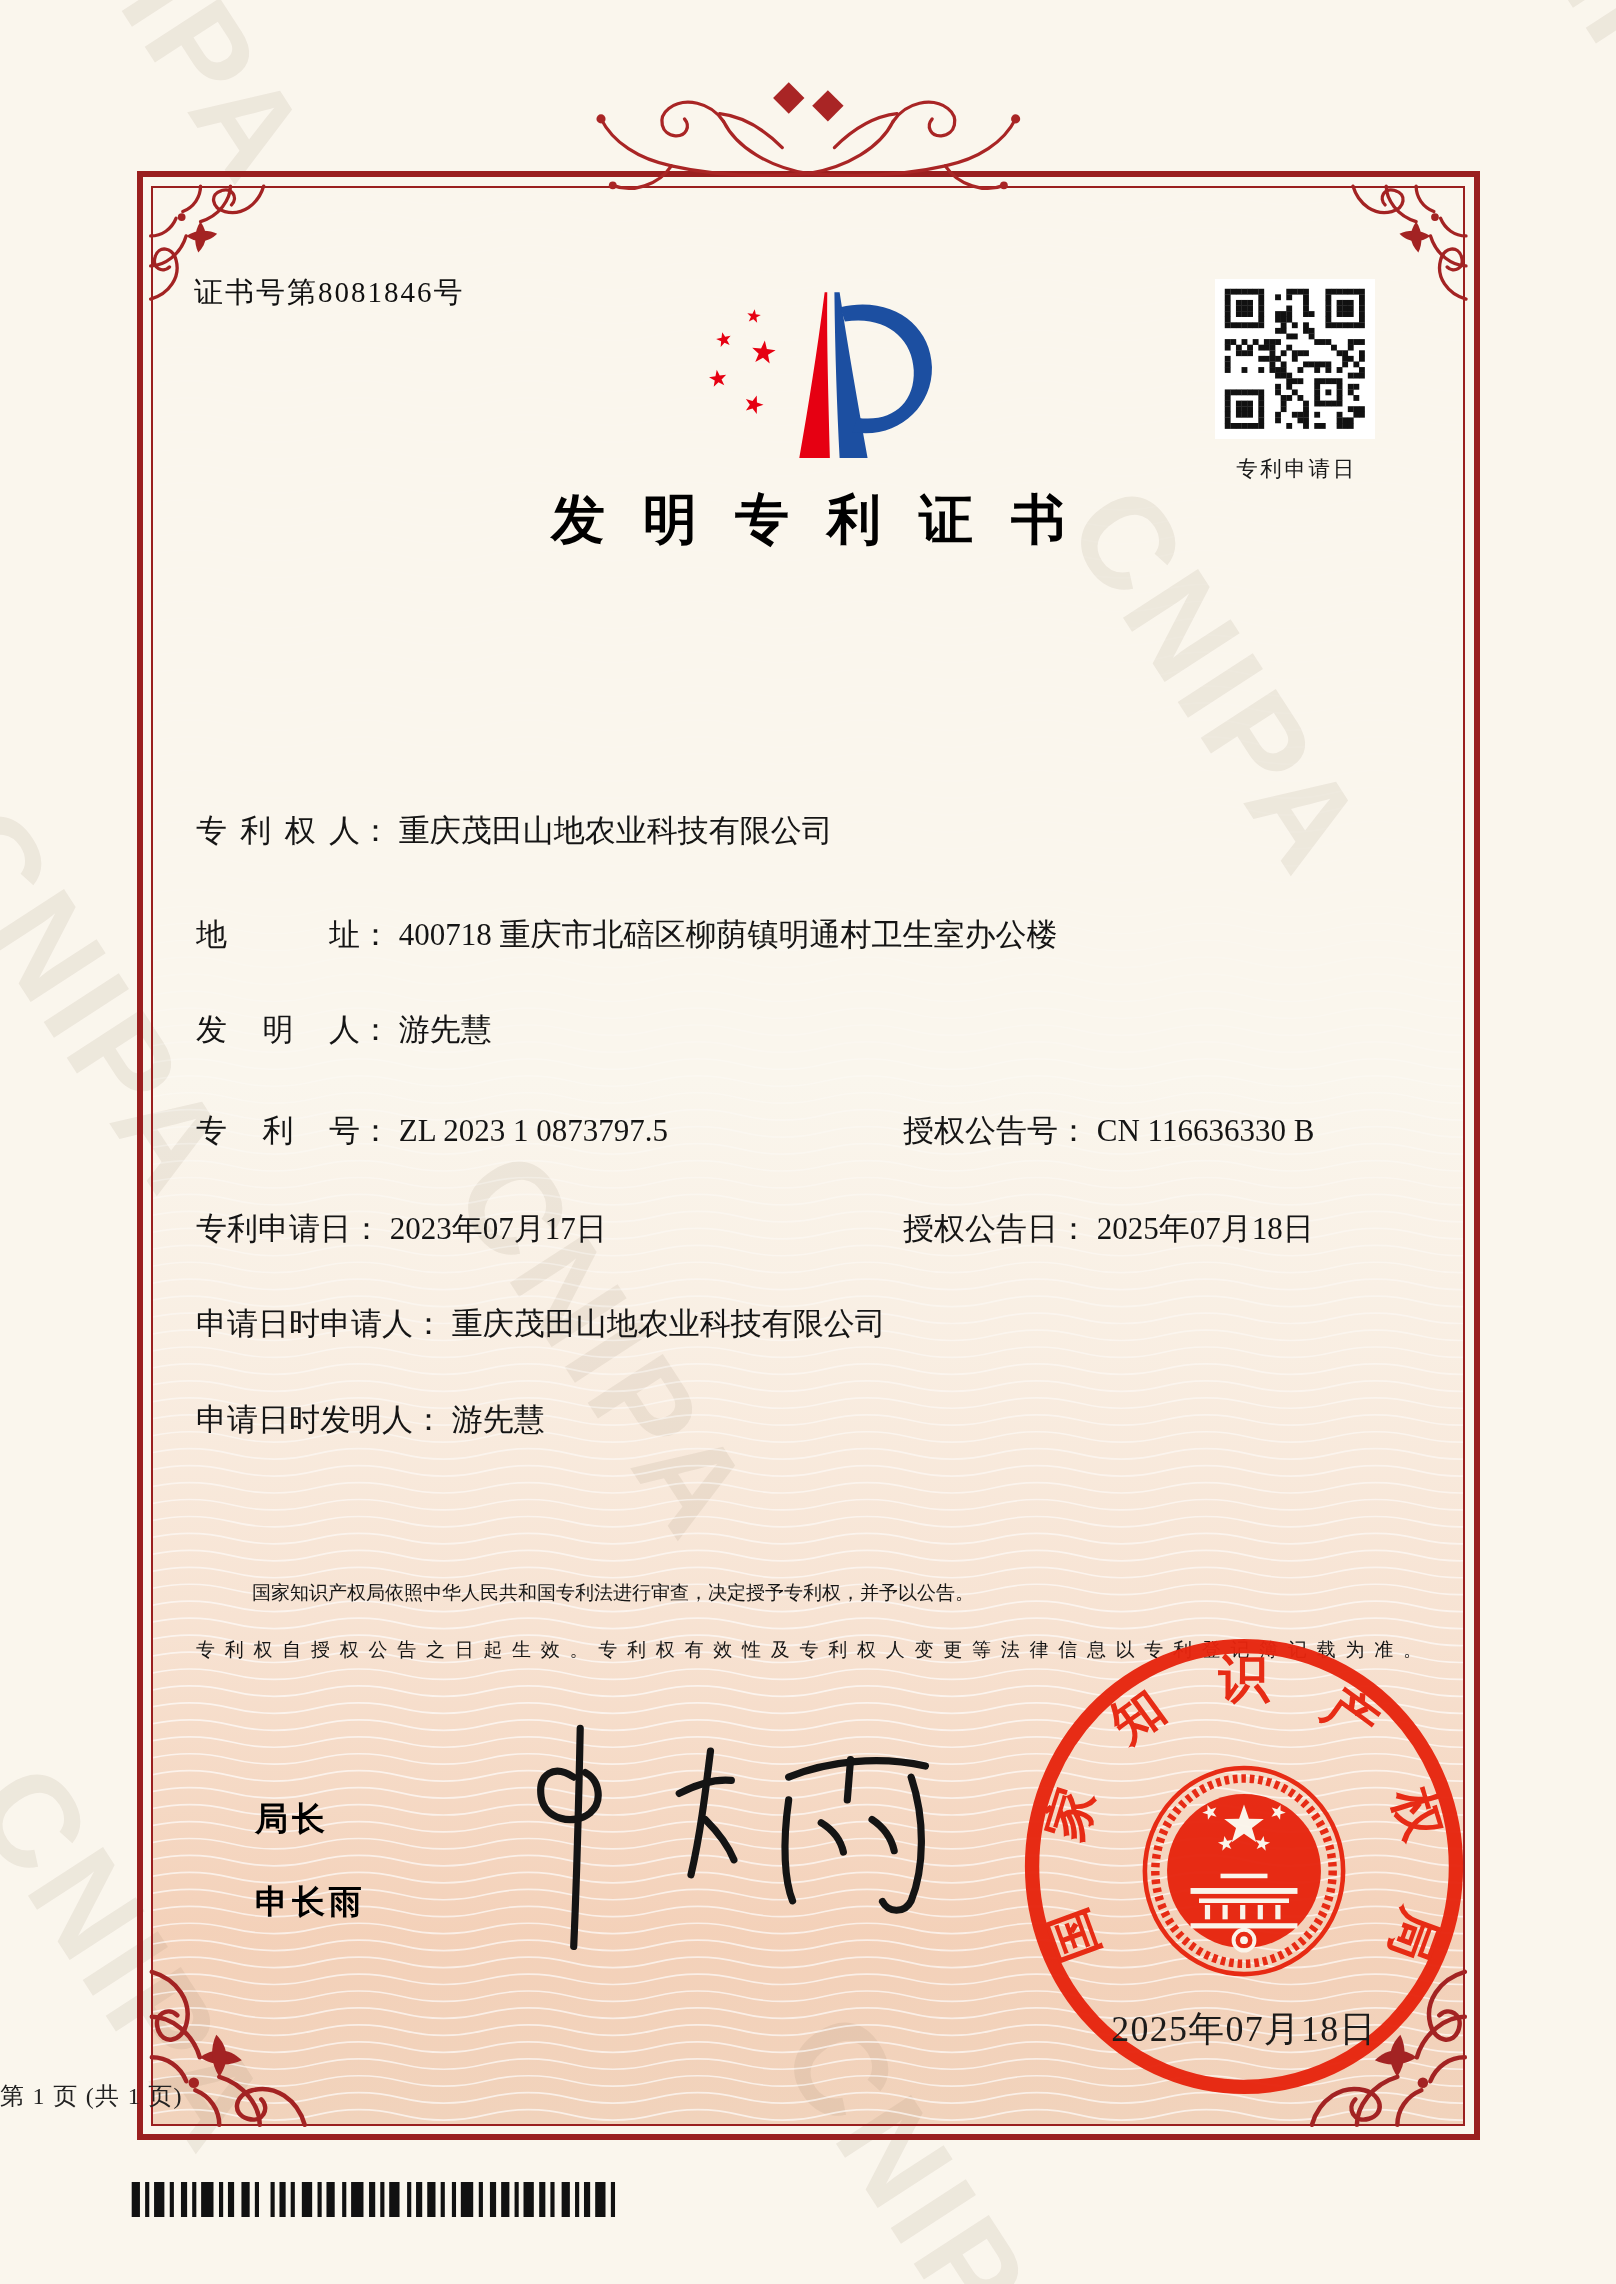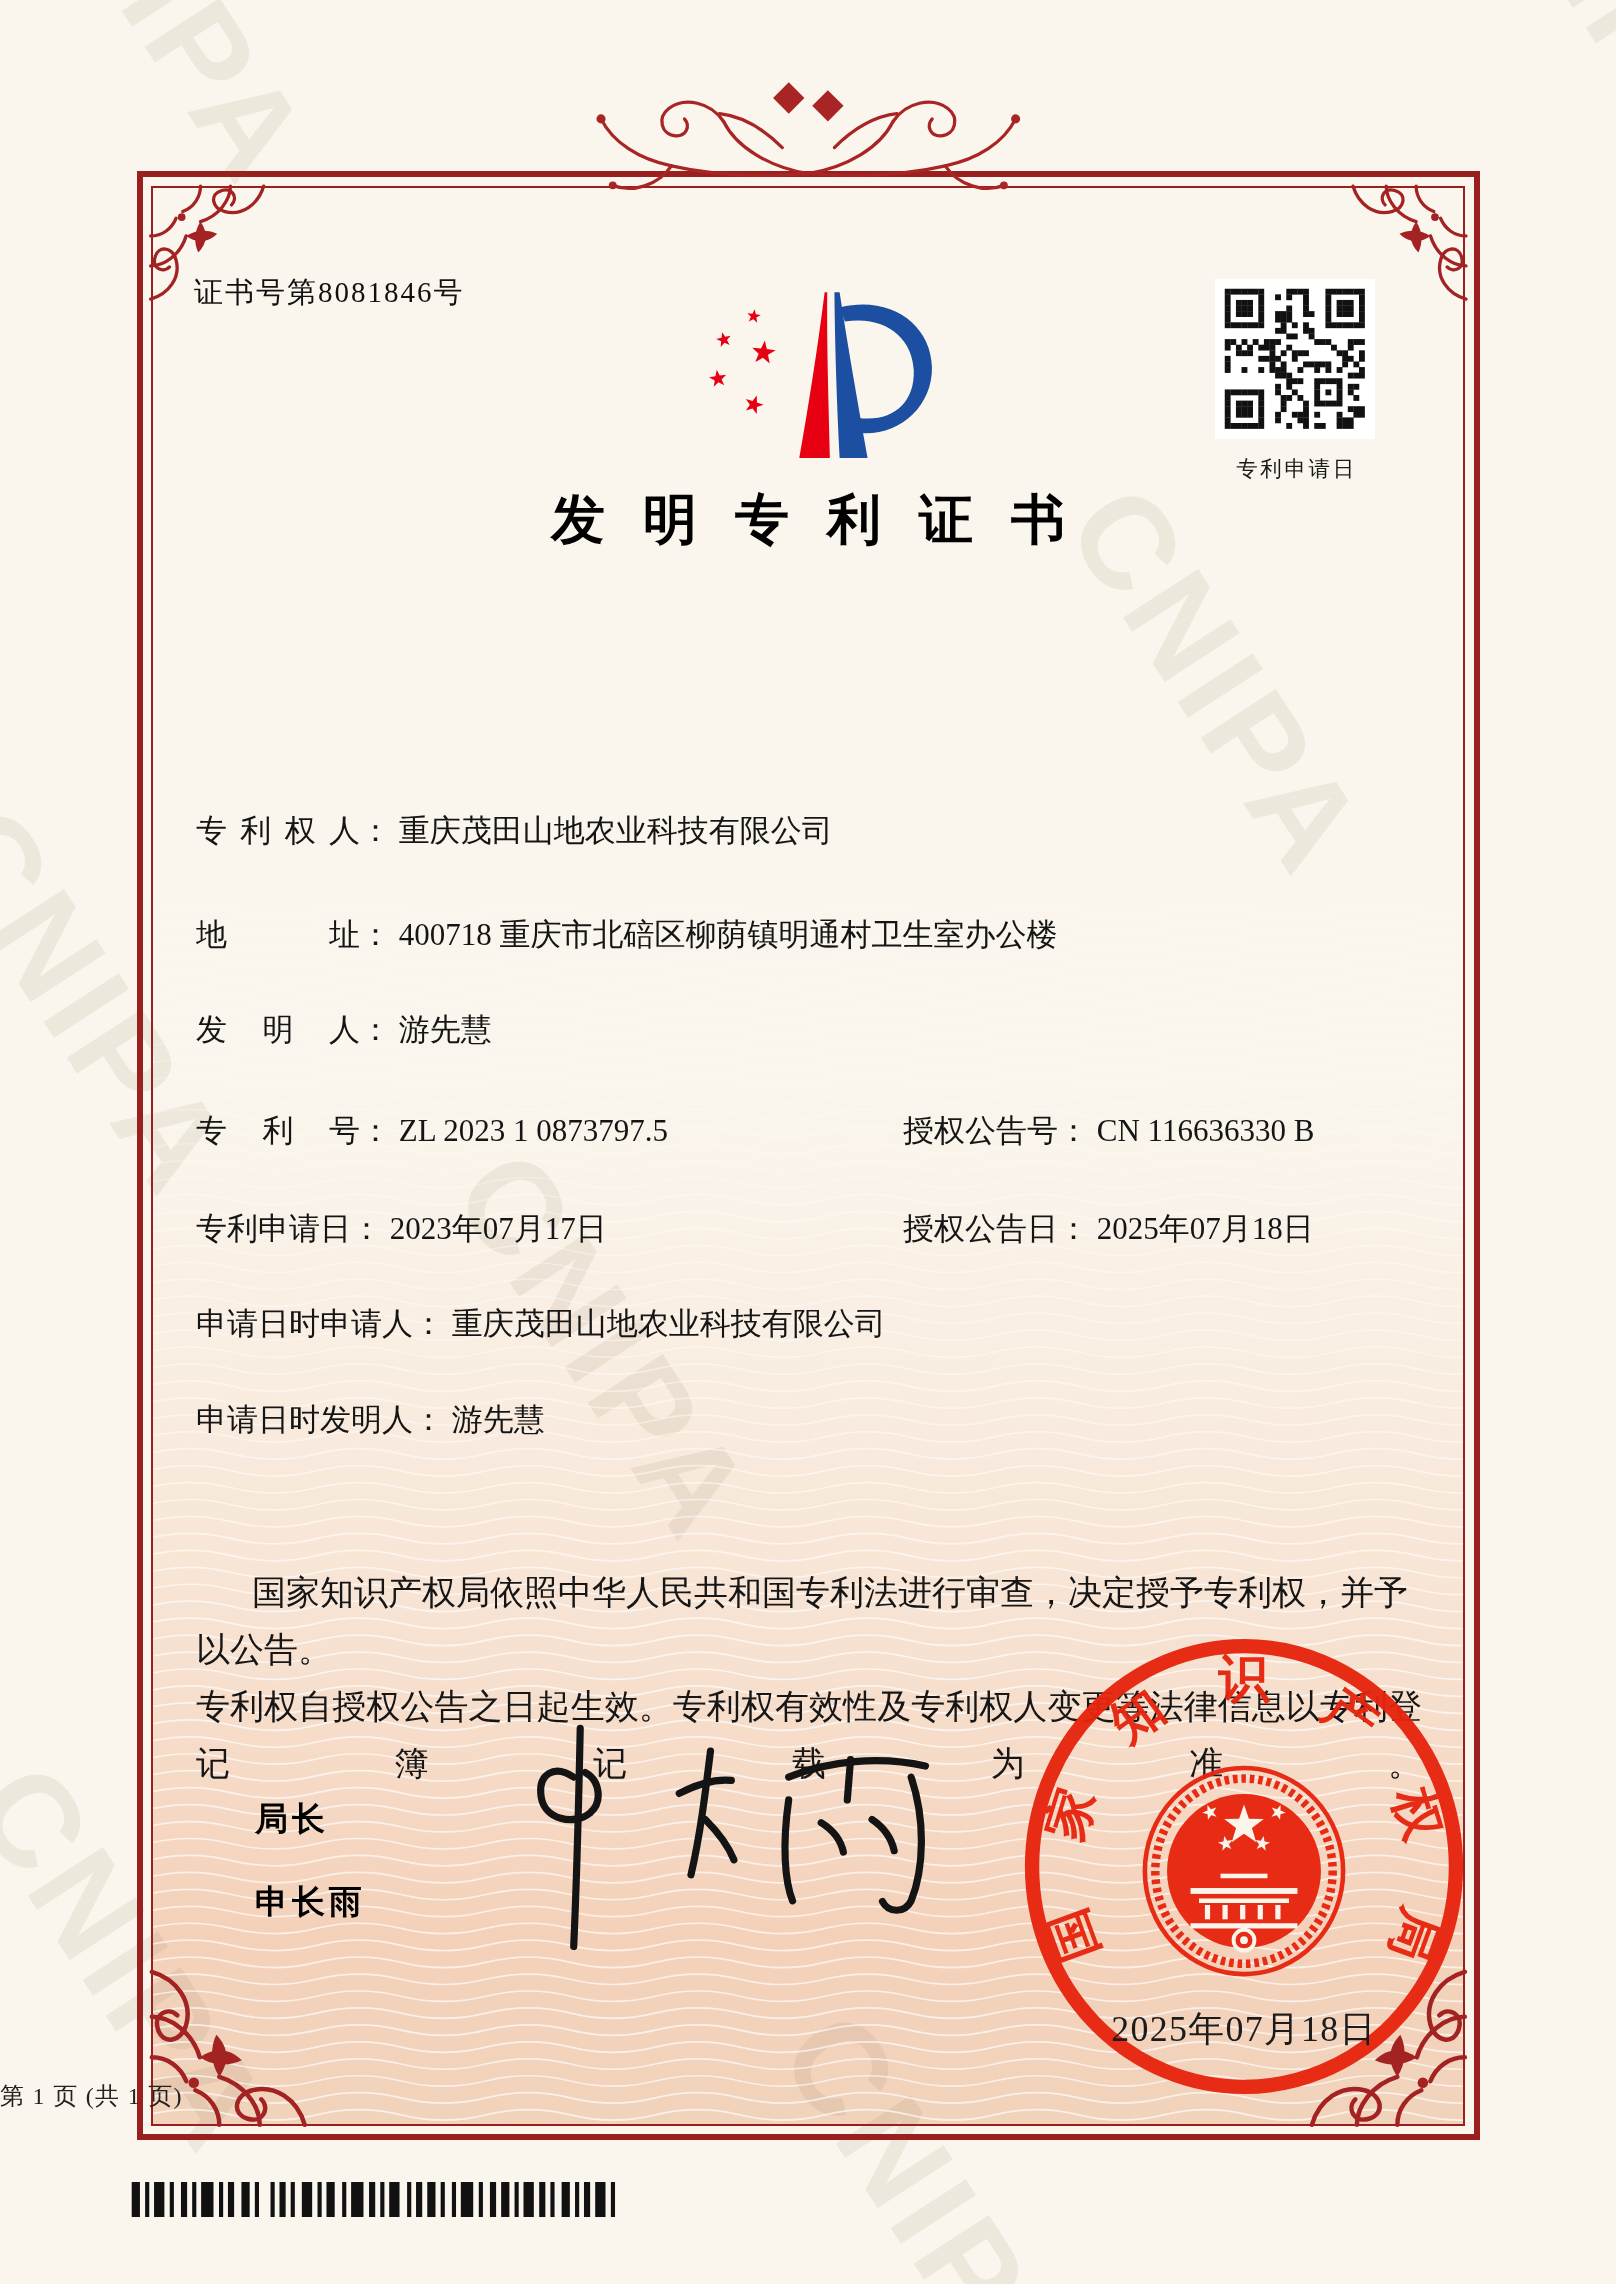--- a/index.html
+++ b/index.html
@@ -25,21 +25,21 @@
   #qr{position:absolute;left:1215px;top:279px;z-index:5;}
   .qr-label{position:absolute;left:1205px;top:454px;width:183px;z-index:5;text-align:center;
       font-size:21.5px;letter-spacing:2.6px;color:#1a1a1a;}
   .title-wrap{position:absolute;left:0;top:484px;width:100%;z-index:5;display:flex;justify-content:center;}
   .title{font-size:54px;font-weight:bold;letter-spacing:38px;margin-right:-38px;color:#000;white-space:nowrap;}
   .row{position:absolute;left:196px;z-index:5;font-size:31px;color:#151515;white-space:nowrap;}
   .row-r{left:903px;}
   .lbl{display:inline-block;width:164px;text-align:justify;text-align-last:justify;}
   .lbl-n{display:inline-block;}
   .val{margin-left:7.8px;}
-  .statement{position:absolute;left:196px;top:1564px;width:1226px;z-index:5;font-size:34px;
+  .statement{position:absolute;left:196px;top:1564px;width:1226px;z-index:5;font-size:19px;
       line-height:57px;color:#161616;}
   .statement .l1{text-indent:56px;}
   .statement .l2{text-align:justify;text-align-last:justify;}
   .sig-label{position:absolute;left:235px;z-index:5;font-size:33px;font-weight:bold;letter-spacing:3.9px;
       color:#000;font-family:"Liberation Sans","DejaVu Sans",sans-serif;margin-left:20px;}
   #signature{position:absolute;left:476px;top:1715px;z-index:5;}
   #seal{position:absolute;left:1019px;top:1635px;z-index:6;opacity:0.96;}
   .footer{position:absolute;left:0;top:2080px;width:100%;z-index:5;text-align:left;
       font-size:24px;color:#222;letter-spacing:1.3px;}
   #barcode{position:absolute;left:130px;top:2182px;z-index:5;}

